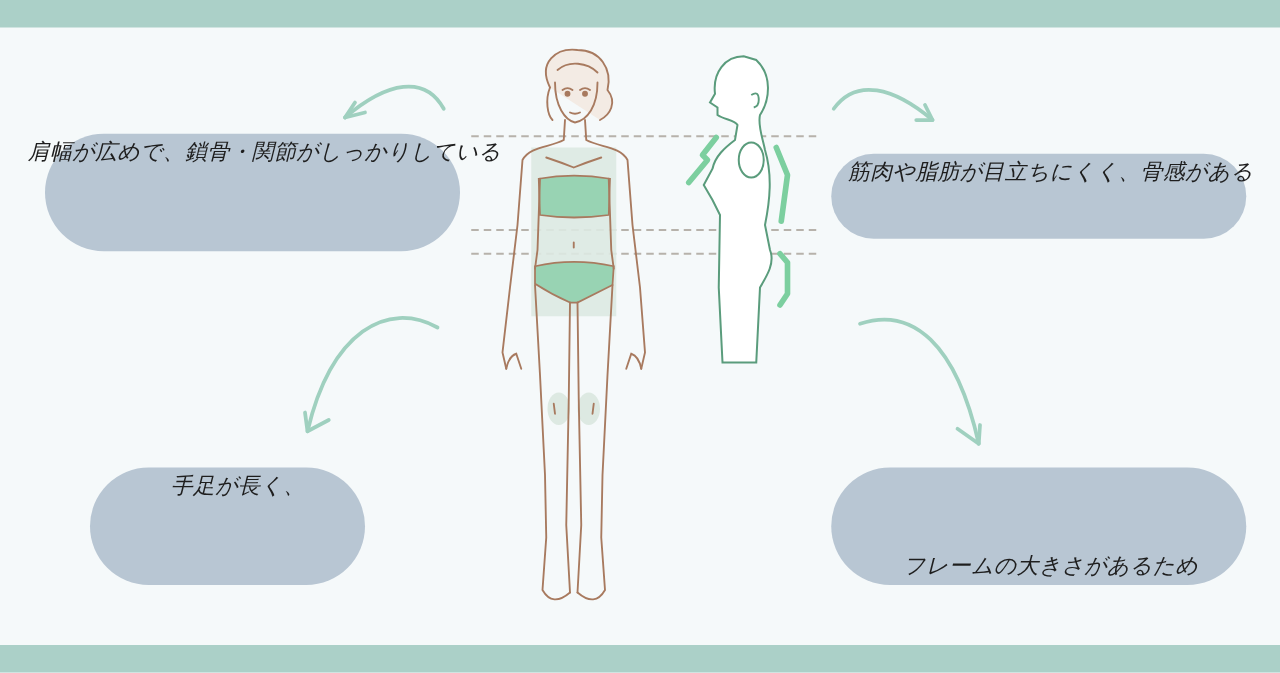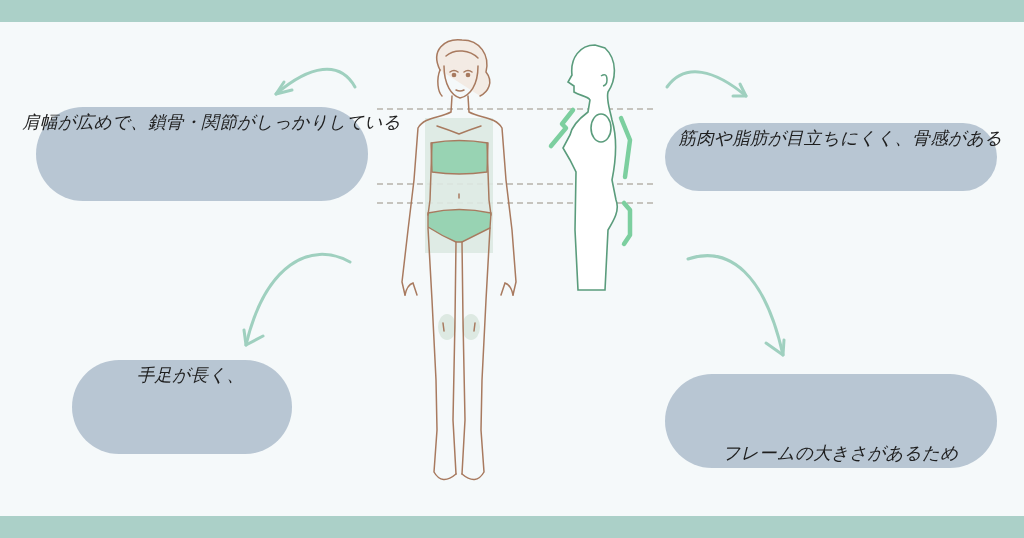--- a/index.html
+++ b/index.html
@@ -13,21 +13,21 @@
     .pill {
       position: absolute; background: #b8c6d3; border-radius: 50px;
       display: flex; flex-direction: row; justify-content: center;
       color: #1e1e1e; font-size: 17.5px; line-height: 30px; letter-spacing: 0.3px;
       box-sizing: border-box;
       font-style: italic;
     }
     .pill span { display: block; white-space: nowrap; }
     #pill-tl { left: 36px; top: 107px; width: 332px; height: 94px; padding-left: 19px; }
     #pill-tr { left: 665px; top: 123px; width: 332px; height: 68px; padding-left: 19px; }
-    #pill-bl { left: 72px; top: 360px; width: 220px; height: 94px; padding-left: 17px; }
+    #pill-bl { left: 72px; top: 374px; width: 220px; height: 94px; padding-left: 17px; }
     #pill-br { left: 665px; top: 374px; width: 332px; height: 94px; padding-left: 19px; align-items: flex-end; }
     svg.layer { position: absolute; left: 0; top: 0; }
   </style>
 </head>
 <body>
 
 <div class="bar-top"></div>
 <div class="bar-bottom"></div>
 
 <svg class="layer" width="1024" height="538" viewBox="0 0 1024 538">

